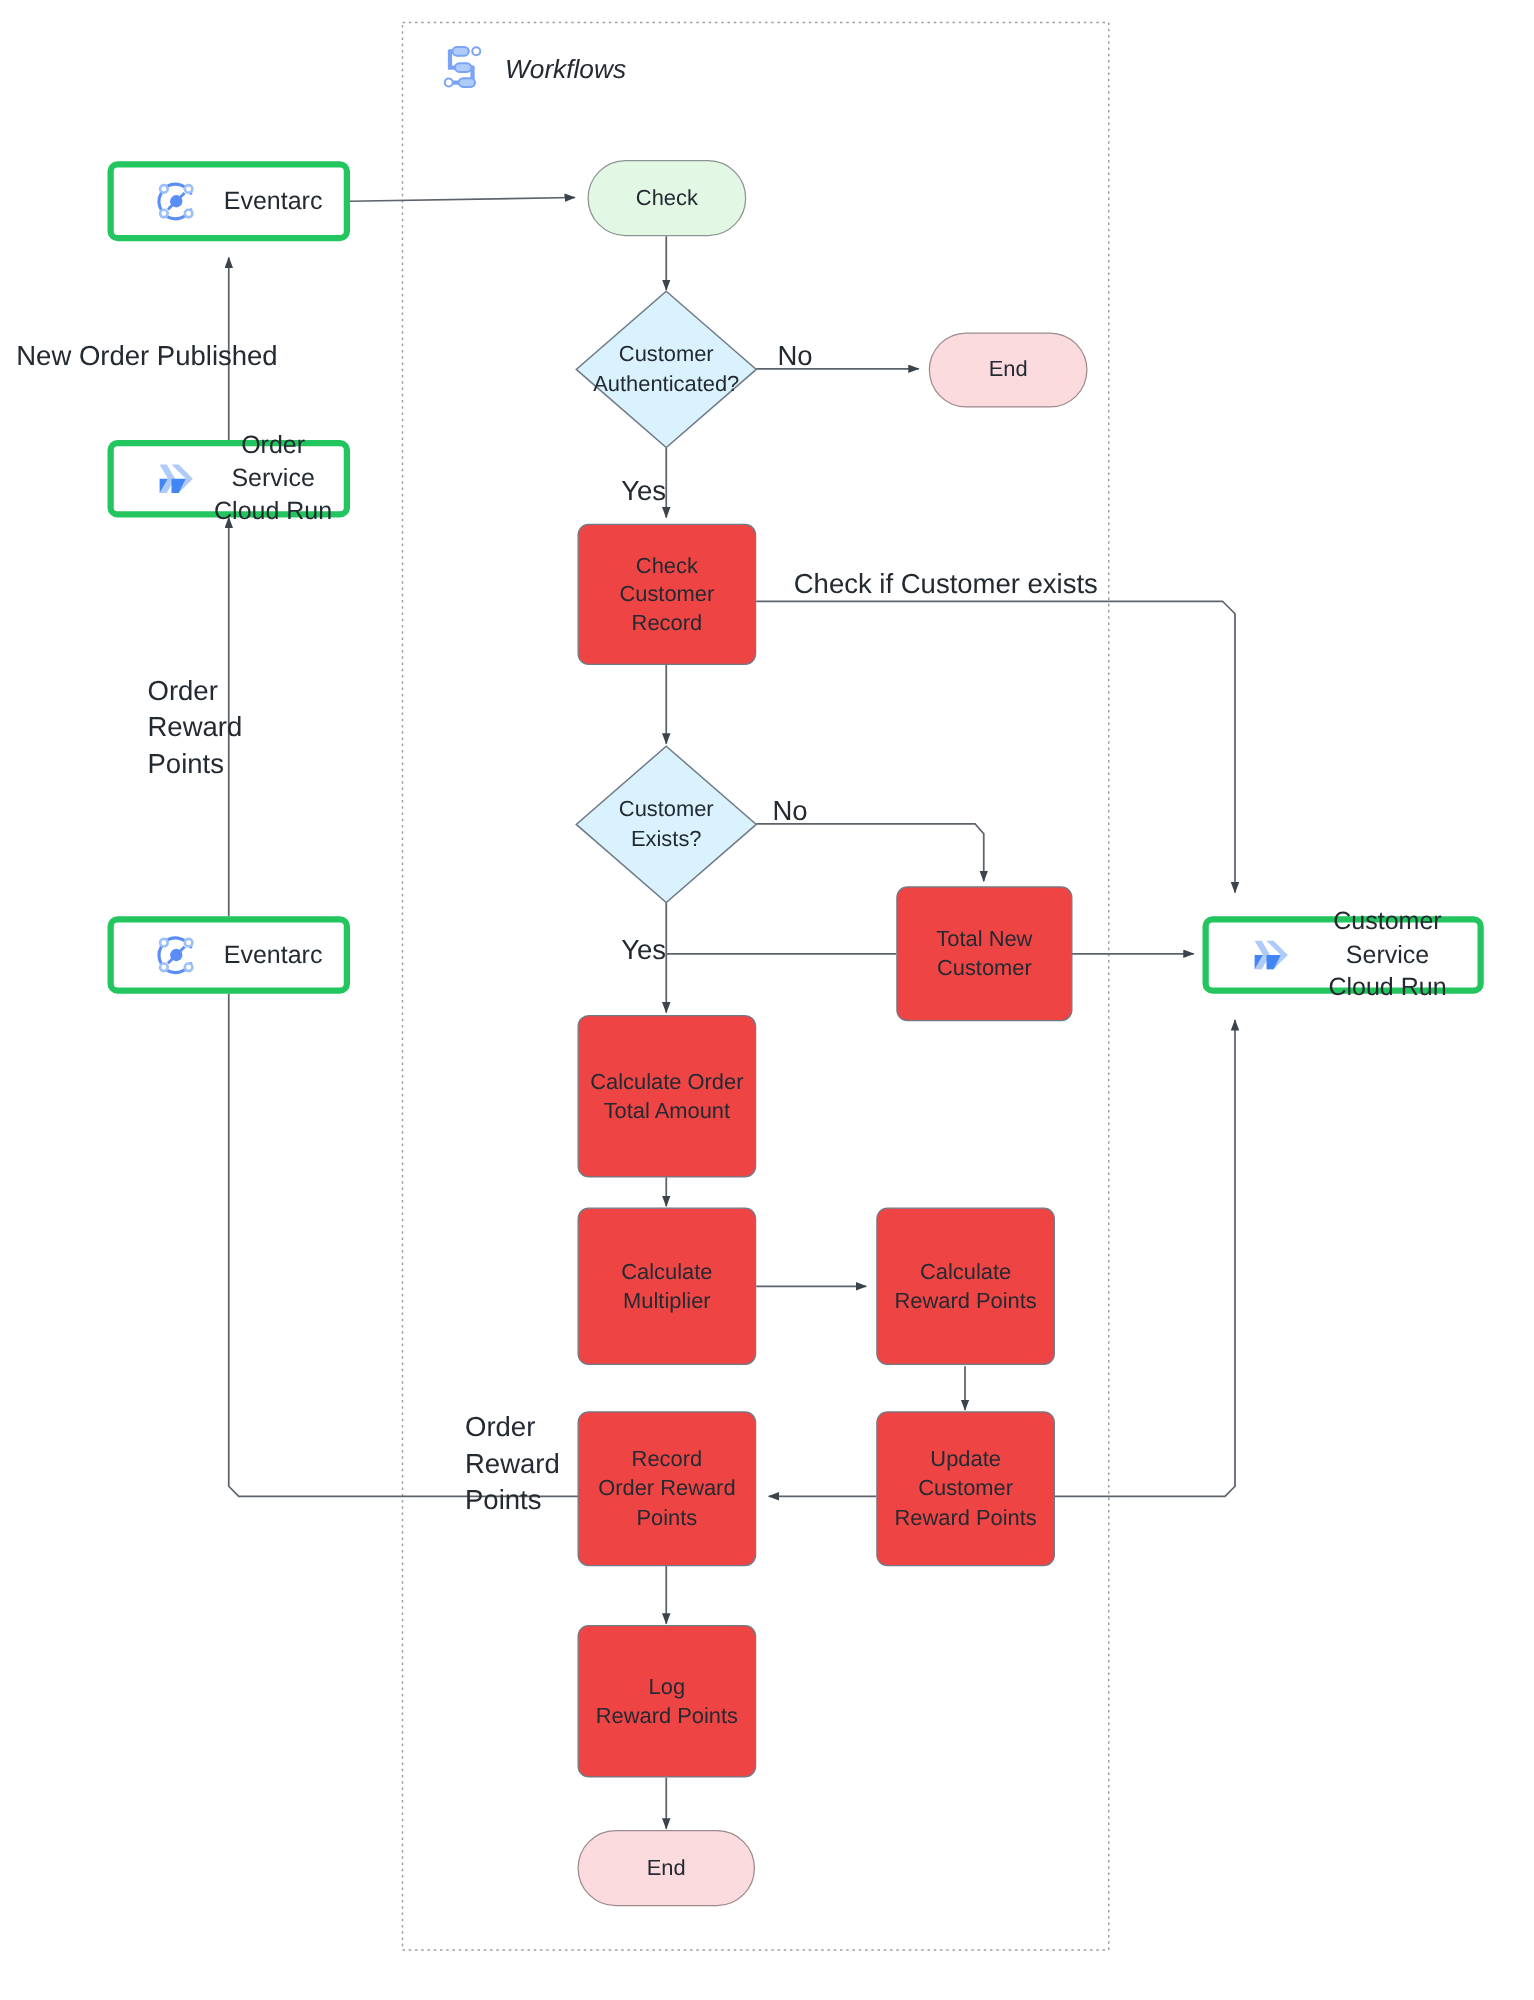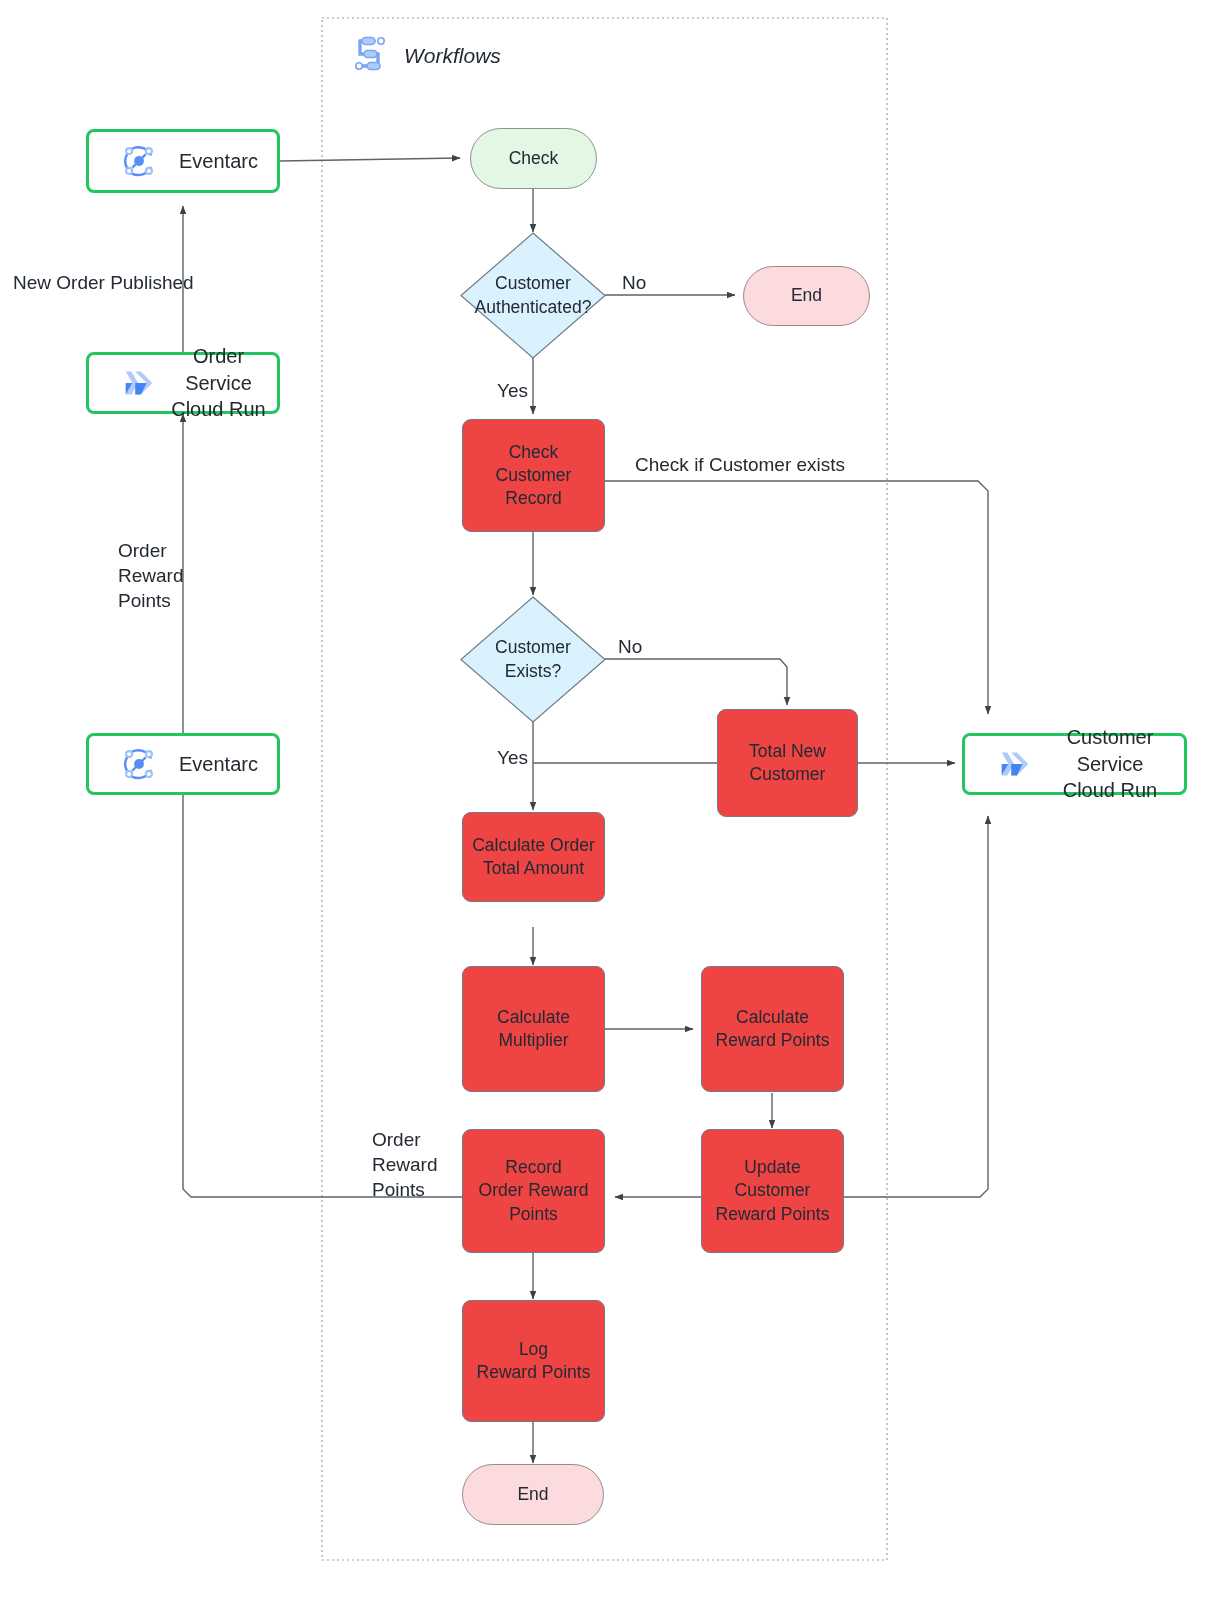--- a/index.html
+++ b/index.html
@@ -45,21 +45,21 @@
     border: 1px solid #8a9490;
     border-radius: 34px;
     font-size: 17.5px;
   }
   .node-terminator.end {
     background: #fcdbdf;
     border: 1px solid #9b8a8d;
   }
   .node-service {
     background: #ffffff;
-    border: 3px solid #22c55e;
+    border: 5px solid #22c55e;
     border-radius: 8px;
     font-size: 20px;
     display: flex;
     flex-direction: row;
     align-items: center;
     justify-content: flex-start;
     padding-left: 31px;
     gap: 10px;
   }
   .node-service .svc-label {
@@ -84,21 +84,21 @@
     align-items: center;
     justify-content: center;
     text-align: center;
     font-size: 17.5px;
     color: #232a32;
     line-height: 1.32;
     pointer-events: none;
   }
   .edge-label {
     position: absolute;
-    font-size: 19px;
+    font-size: 22px;
     color: #232a32;
     line-height: 1.32;
     white-space: pre-line;
   }
   .group-title {
     position: absolute;
     font-size: 21px;
     color: #232a32;
   }
   .icon-box {
@@ -314,21 +314,21 @@
     </div>
   </div>
 
   <div class="node node-process" style="left:717px; top:709px; width:141px; height:108px;">
     <div>
       <span>Total New</span><br>
       <span>Customer</span>
     </div>
   </div>
 
-  <div class="node node-process" style="left:462px; top:812px; width:143px; height:90px;">
+  <div class="node node-process" style="left:462px; top:812px; width:143px; height:130px;">
     <div>
       <span>Calculate Order</span><br>
       <span>Total Amount</span>
     </div>
   </div>
 
   <div class="node node-process" style="left:462px; top:966px; width:143px; height:126px;">
     <div>
       <span>Calculate</span><br>
       <span>Multiplier</span>

